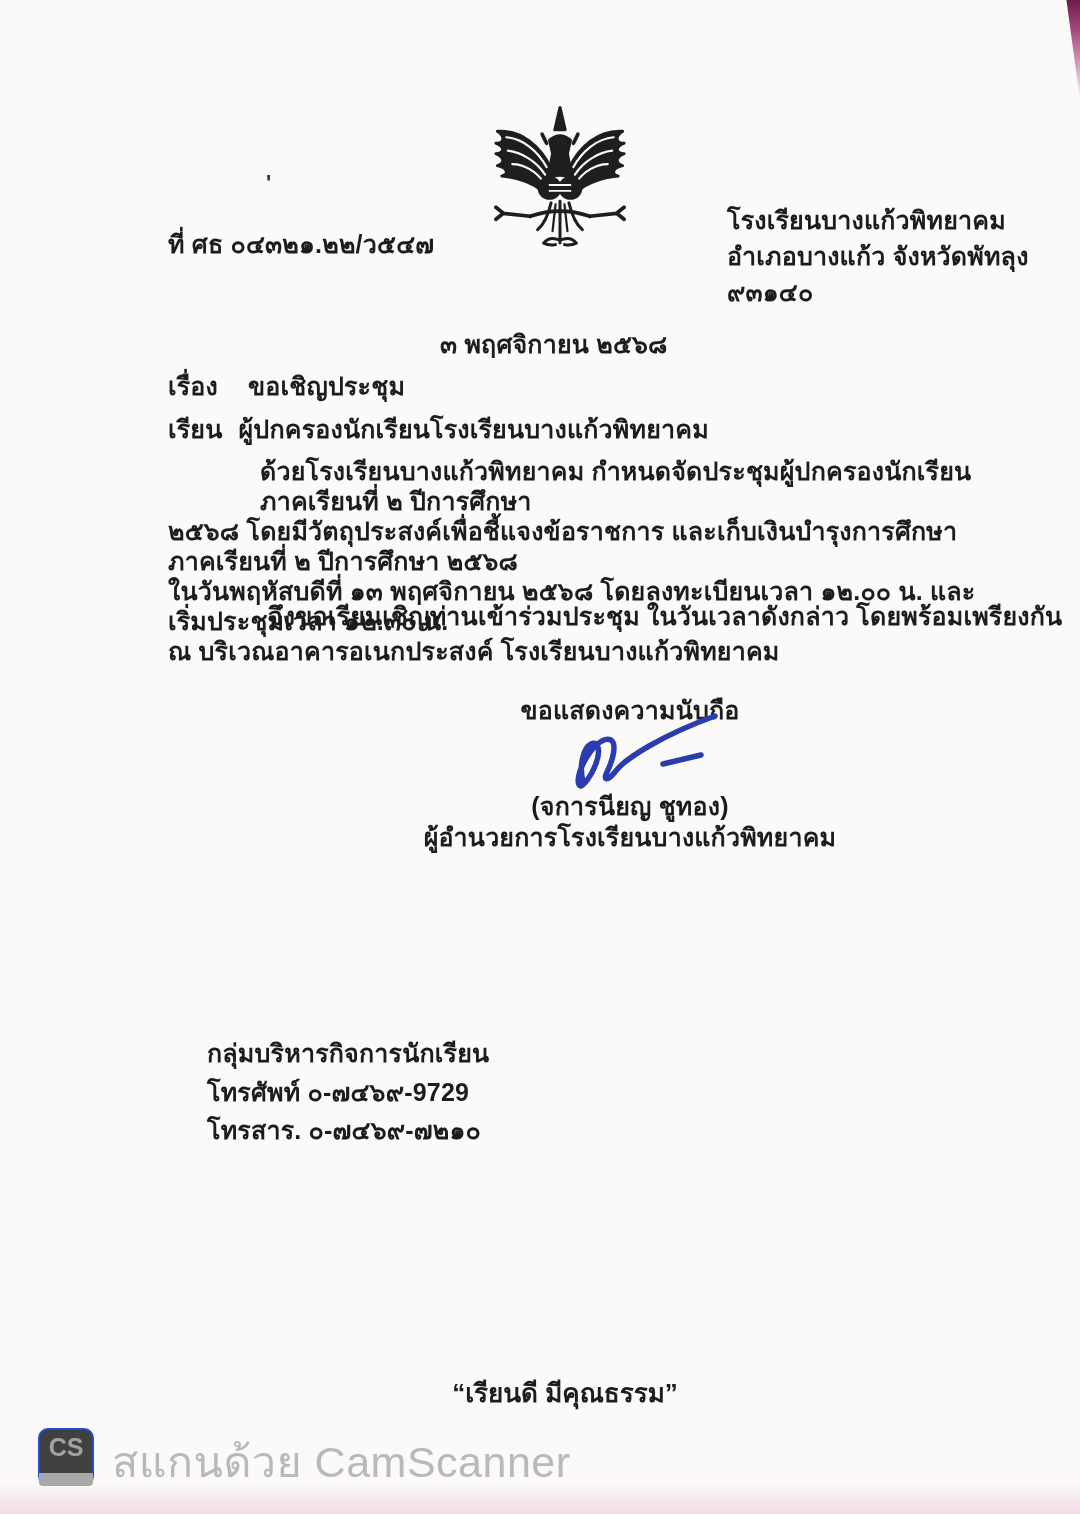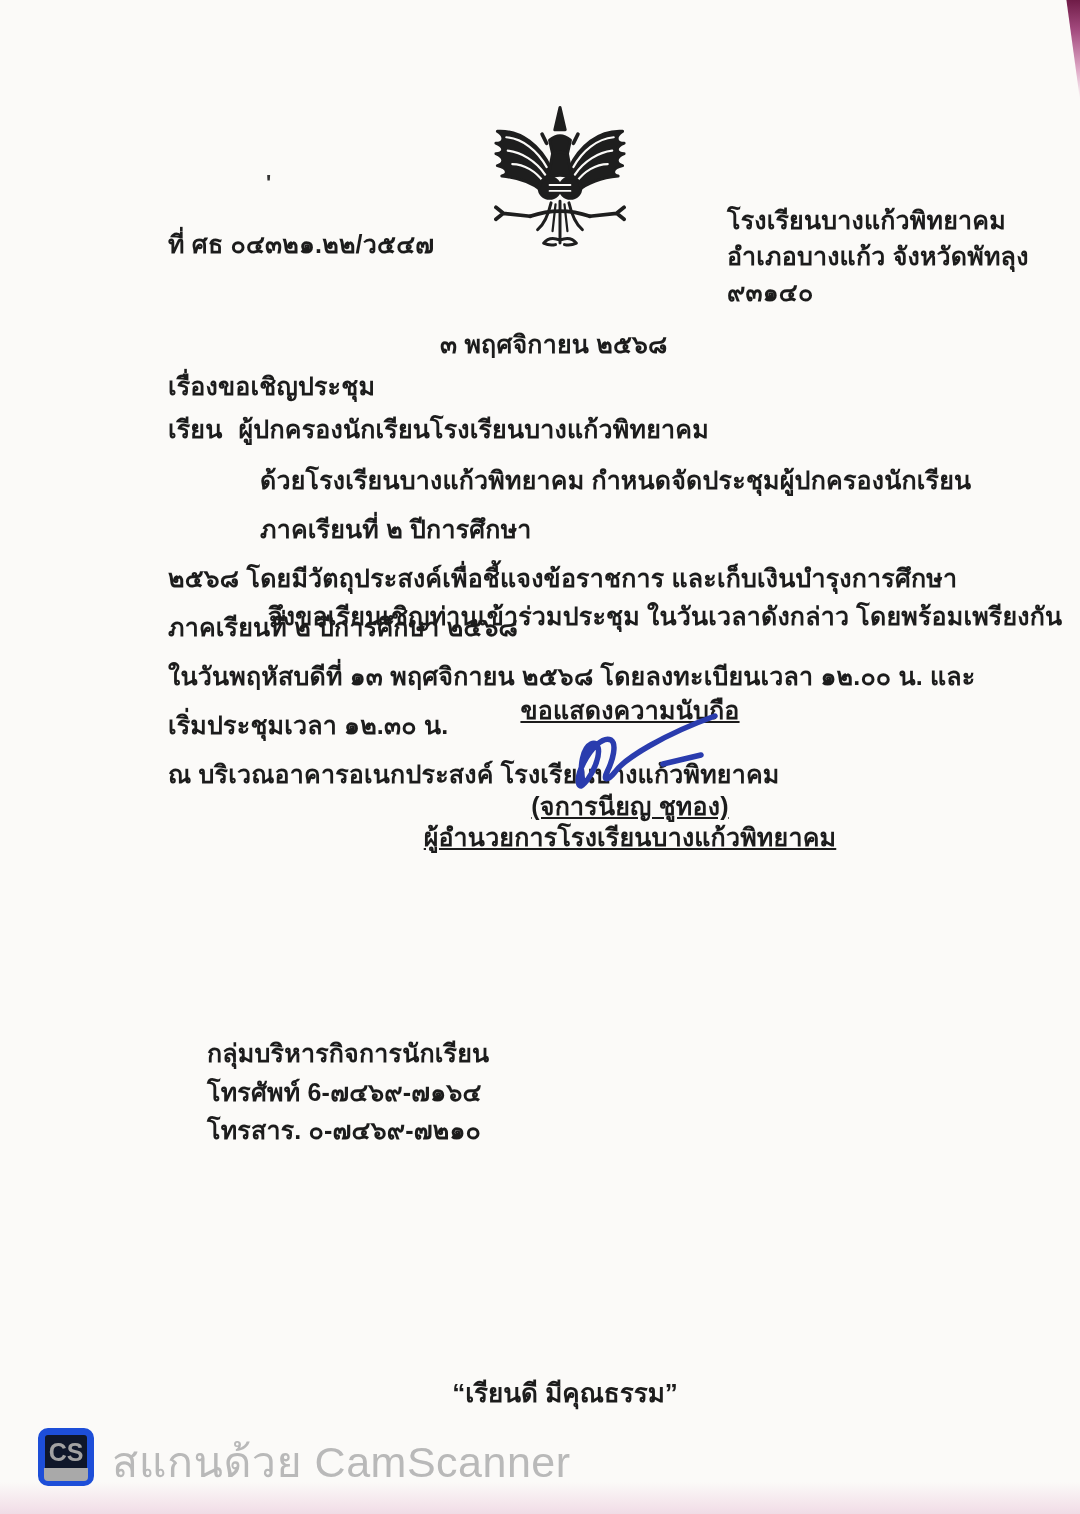--- a/index.html
+++ b/index.html
@@ -32,44 +32,44 @@
 
   .ref-number { left: 168px; top: 224px; }
 
   .garuda { left: 478px; top: 98px; width: 164px; height: 162px; }
 
   .sender-block { left: 727px; top: 202px; line-height: 36px; }
 
   .date-line { left: 440px; top: 324px; }
 
   .subject-line { left: 168px; top: 366px; }
-  .subject-line .lbl { margin-right: 0; }
+  .subject-line .lbl { margin-right: 30px; }
   .recipient-line { left: 168px; top: 409px; }
   .recipient-line .lbl { margin-right: 16px; }
 
-  .body-block { left: 168px; top: 456px; width: 828px; line-height: 49px; }
+  .body-block { left: 168px; top: 456px; width: 828px; line-height: 30px; }
   .body-block .line1 { padding-left: 92px; }
 
   .closing-line { left: 260px; top: 596px; margin-left: 8px; }
 
-  .signoff { text-align: center; text-decoration: underline; }
+  .signoff { text-align: center; }
   .respect-line { left: 455px; top: 690px; width: 350px; }
   .signature { left: 545px; top: 708px; width: 225px; height: 84px; }
   .signatory-name { left: 440px; top: 786px; width: 380px; }
   .signatory-title { left: 420px; top: 817px; width: 420px; }
 
   .contact-block { left: 166px; top: 1034px; line-height: 38.5px; margin-left: 41px; }
 
   .motto-line { left: 340px; top: 1372px; width: 450px; text-align: center; font-size: 26px; font-weight: 700; }
 
   
   .cs-bar { left: 0; top: 1420px; width: 1080px; height: 70px; }
   .cs-icon {
     position: absolute; left: 38px; top: 8px; width: 56px; height: 58px;
-    border: 7px solid #1d4ed8; border-radius: 10px; background: #0f172a;
+    border: 2px solid #1d4ed8; border-radius: 10px; background: #404040;
   }
   .cs-icon .cs-letters {
     position: absolute; left: 0; right: 0; top: 3px;
     text-align: center; font-size: 25px; font-weight: 800; color: #a2a2a2;
     font-family: "Liberation Sans", sans-serif;
   }
   .cs-icon .cs-tab {
     position: absolute; left: -1px; right: -1px; bottom: -2px; height: 13px;
     background: #a9a9a9; border-radius: 0 0 4px 4px;
   }
@@ -151,21 +151,21 @@
       <path d="M118,56 L156,47"></path>
     </g>
   </svg>
 </div>
 
 <div class="abs doc-text signoff signatory-name">(จการนียญ ชูทอง)</div>
 <div class="abs doc-text signoff signatory-title">ผู้อำนวยการโรงเรียนบางแก้วพิทยาคม</div>
 
 <div class="abs doc-text contact-block">
   <div>กลุ่มบริหารกิจการนักเรียน</div>
-  <div>โทรศัพท์ 6-๗๔๖๙-๗๑๖๔</div>
+  <div>โทรศัพท์ ๐-๗๔๖๙-9729</div>
   <div>โทรสาร. ๐-๗๔๖๙-๗๒๑๐</div>
 </div>
 
 <div class="abs motto-line">“เรียนดี มีคุณธรรม”</div>
 
 <div class="abs cs-bar">
   <div class="cs-icon">
     <div class="cs-letters">CS</div>
     <div class="cs-tab"></div>
   </div>

